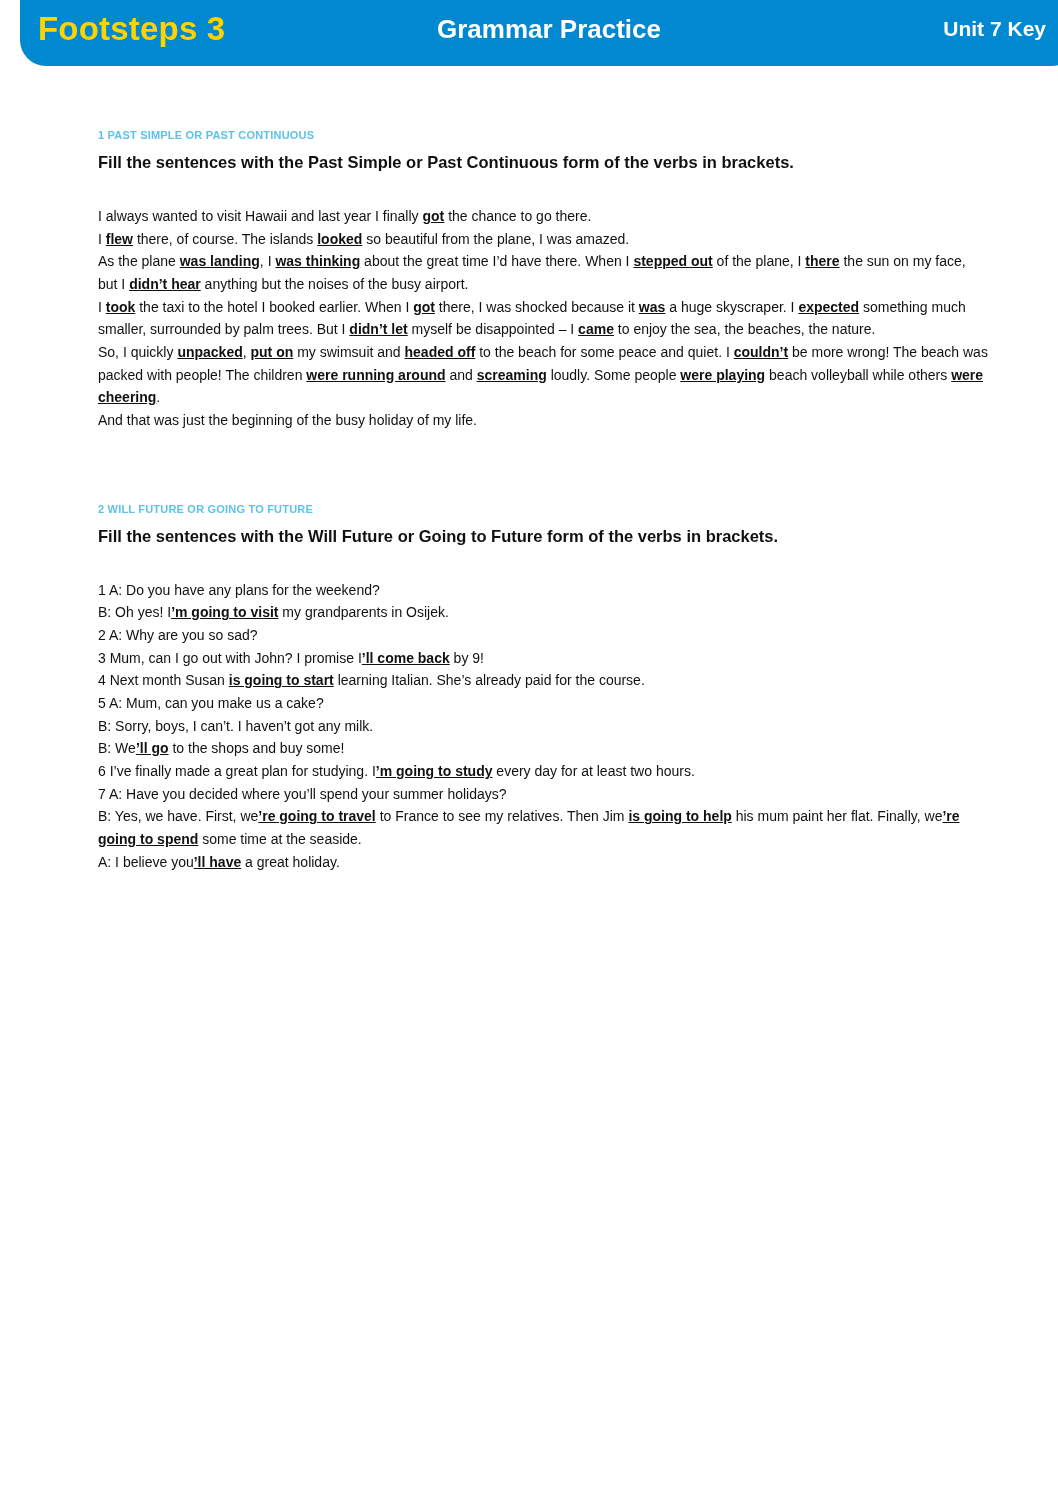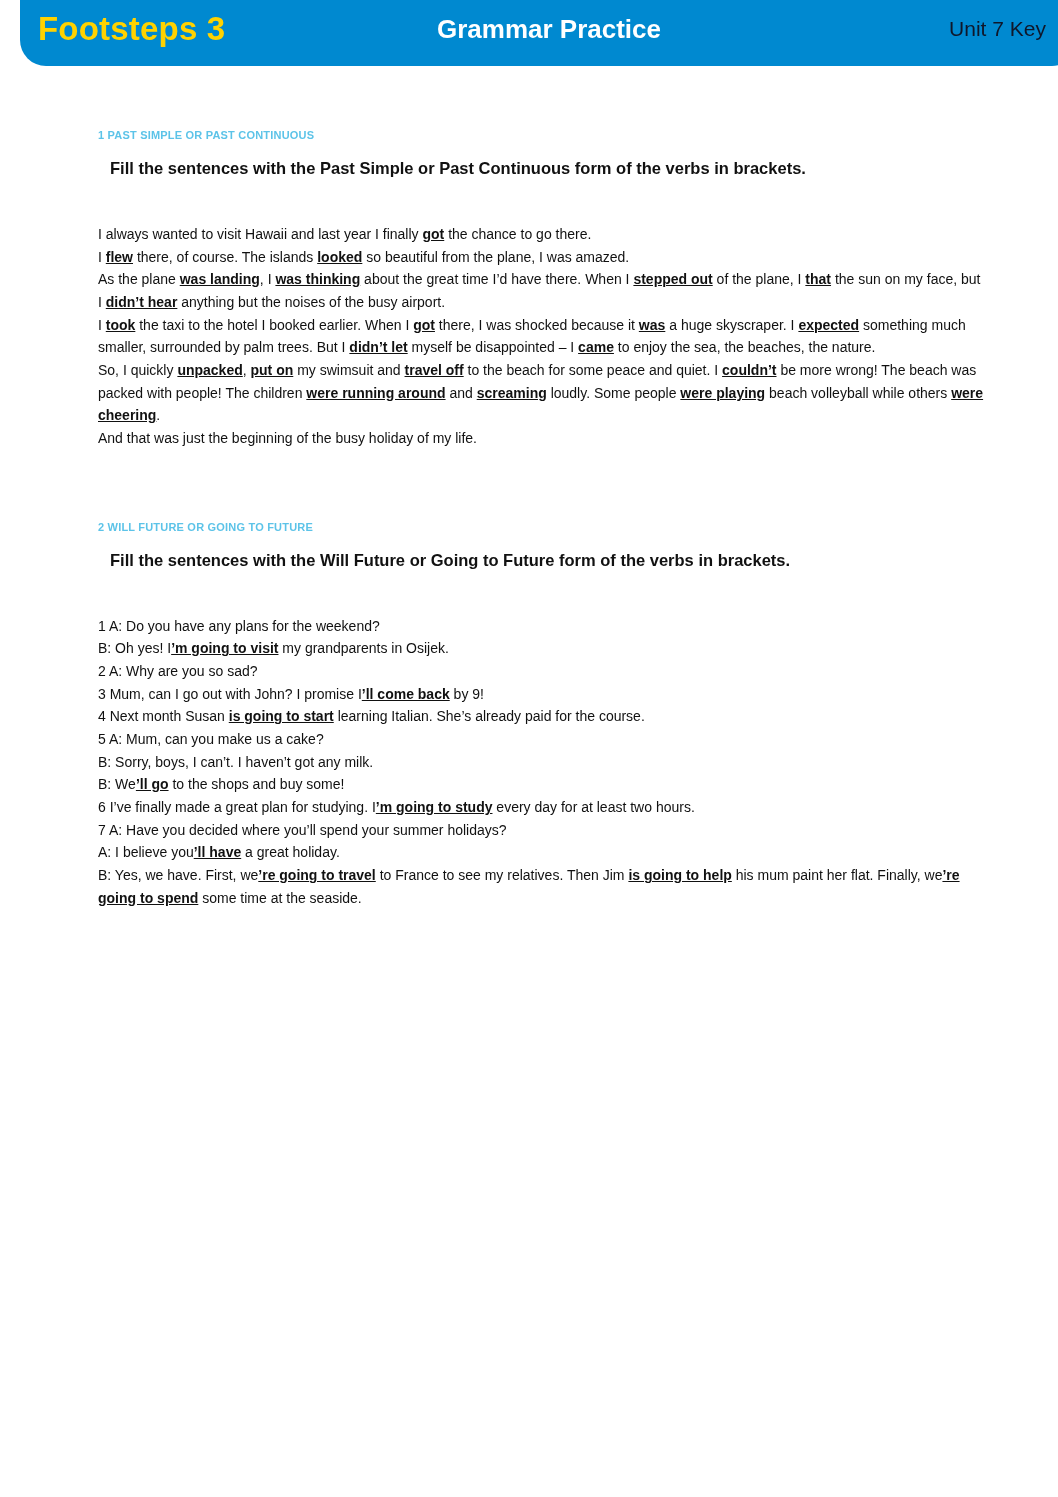--- a/index.html
+++ b/index.html
@@ -52,22 +52,22 @@
     text-align: center;
     font-size: 26px;
     font-weight: bold;
     color: #ffffff;
   }
   .header-unit {
     position: absolute;
     right: 32px;
     top: 17px;
     font-size: 21px;
-    font-weight: normal;
-    color: #0f172a;
+    font-weight: bold;
+    color: #ffffff;
   }
   
   .content {
     position: absolute;
     left: 98px;
     top: 128px;
     width: 890px;
   }
   .section {
     margin-bottom: 4px;
@@ -77,21 +77,21 @@
     font-weight: bold;
     font-size: 11px;
     letter-spacing: 0.2px;
     margin: 0 0 6px 0;
     line-height: 1.45;
   }
   .section-instruction {
     font-weight: bold;
     font-size: 16.5px;
     line-height: 1.52;
-    margin: 12px;
+    margin: 0;
     color: #111;
   }
   .body-text {
     font-size: 14px;
     line-height: 1.62;
     margin: 0;
     color: #111;
   }
   .gap-lg { height: 30px; }
   .gap-section { height: 66px; }
@@ -116,23 +116,23 @@
 
   <div class="content">
 
     <div class="section">
       <div class="section-title">1 PAST SIMPLE OR PAST CONTINUOUS</div>
       <div class="section-instruction">Fill the sentences with the Past Simple or Past Continuous form of the verbs in brackets.</div>
       <div class="gap-lg"></div>
       <div class="body-text">
           <span class="ln">I always wanted to visit Hawaii and last year I finally <b>got</b> the chance to go there.</span>
           <span class="ln">I <b>flew</b> there, of course. The islands <b>looked</b> so beautiful from the plane, I was amazed.</span>
-          <span class="ln">As the plane <b>was landing</b>, I <b>was thinking</b> about the great time I’d have there. When I <b>stepped out</b> of the plane, I <b>that</b> the sun on my face, but I <b>didn’t hear</b> anything but the noises of the busy airport.</span>
+          <span class="ln">As the plane <b>was landing</b>, I <b>was thinking</b> about the great time I’d have there. When I <b>stepped out</b> of the plane, I <b>there</b> the sun on my face, but I <b>didn’t hear</b> anything but the noises of the busy airport.</span>
           <span class="ln">I <b>took</b> the taxi to the hotel I booked earlier. When I <b>got</b> there, I was shocked because it <b>was</b> a huge skyscraper. I <b>expected</b> something much smaller, surrounded by palm trees. But I <b>didn’t let</b> myself be disappointed – I <b>came</b> to enjoy the sea, the beaches, the nature.</span>
-          <span class="ln">So, I quickly <b>unpacked</b>, <b>put on</b> my swimsuit and <b>travel off</b> to the beach for some peace and quiet. I <b>couldn’t</b> be more wrong! The beach was packed with people! The children <b>were running around</b> and <b>screaming</b> loudly. Some people <b>were playing</b> beach volleyball while others <b>were cheering</b>.</span>
+          <span class="ln">So, I quickly <b>unpacked</b>, <b>put on</b> my swimsuit and <b>headed off</b> to the beach for some peace and quiet. I <b>couldn’t</b> be more wrong! The beach was packed with people! The children <b>were running around</b> and <b>screaming</b> loudly. Some people <b>were playing</b> beach volleyball while others <b>were cheering</b>.</span>
           <span class="ln">And that was just the beginning of the busy holiday of my life.</span>
         </div>
     </div>
 
     <div class="gap-section"></div>
 
     <div class="section">
       <div class="section-title">2 WILL FUTURE OR GOING TO FUTURE</div>
       <div class="section-instruction">Fill the sentences with the Will Future or Going to Future form of the verbs in brackets.</div>
       <div class="gap-lg"></div>
@@ -140,19 +140,19 @@
           <span class="ln">1 A: Do you have any plans for the weekend?</span>
           <span class="ln">B: Oh yes! I<b>’m going to visit</b> my grandparents in Osijek.</span>
           <span class="ln">2 A: Why are you so sad?</span>
           <span class="ln">3 Mum, can I go out with John? I promise I<b>’ll come back</b> by 9!</span>
           <span class="ln">4 Next month Susan <b>is going to start</b> learning Italian. She’s already paid for the course.</span>
           <span class="ln">5 A: Mum, can you make us a cake?</span>
           <span class="ln">B: Sorry, boys, I can’t. I haven’t got any milk.</span>
           <span class="ln">B: We<b>’ll go</b> to the shops and buy some!</span>
           <span class="ln">6 I’ve finally made a great plan for studying. I<b>’m going to study</b> every day for at least two hours.</span>
           <span class="ln">7 A: Have you decided where you’ll spend your summer holidays?</span>
+          <span class="ln">B: Yes, we have. First, we<b>’re going to travel</b> to France to see my relatives. Then Jim <b>is going to help</b> his mum paint her flat. Finally, we<b>’re going to spend</b> some time at the seaside.</span>
           <span class="ln">A: I believe you<b>’ll have</b> a great holiday.</span>
-          <span class="ln">B: Yes, we have. First, we<b>’re going to travel</b> to France to see my relatives. Then Jim <b>is going to help</b> his mum paint her flat. Finally, we<b>’re going to spend</b> some time at the seaside.</span>
         </div>
     </div>
 
   </div>
 </div>
 
 </body></html>

